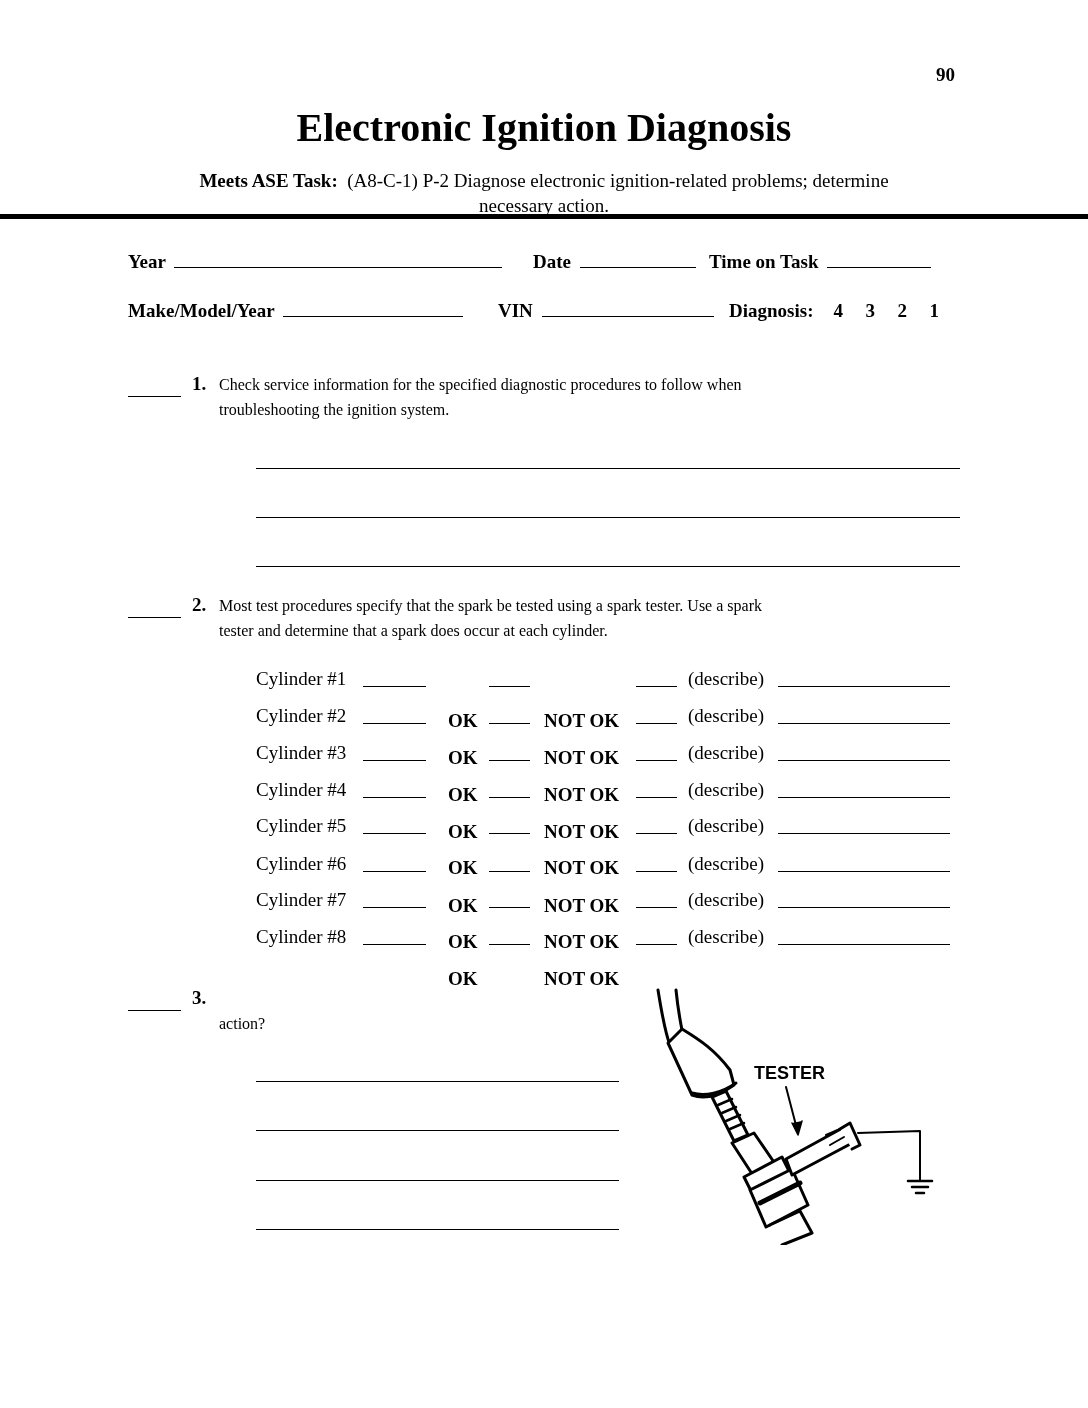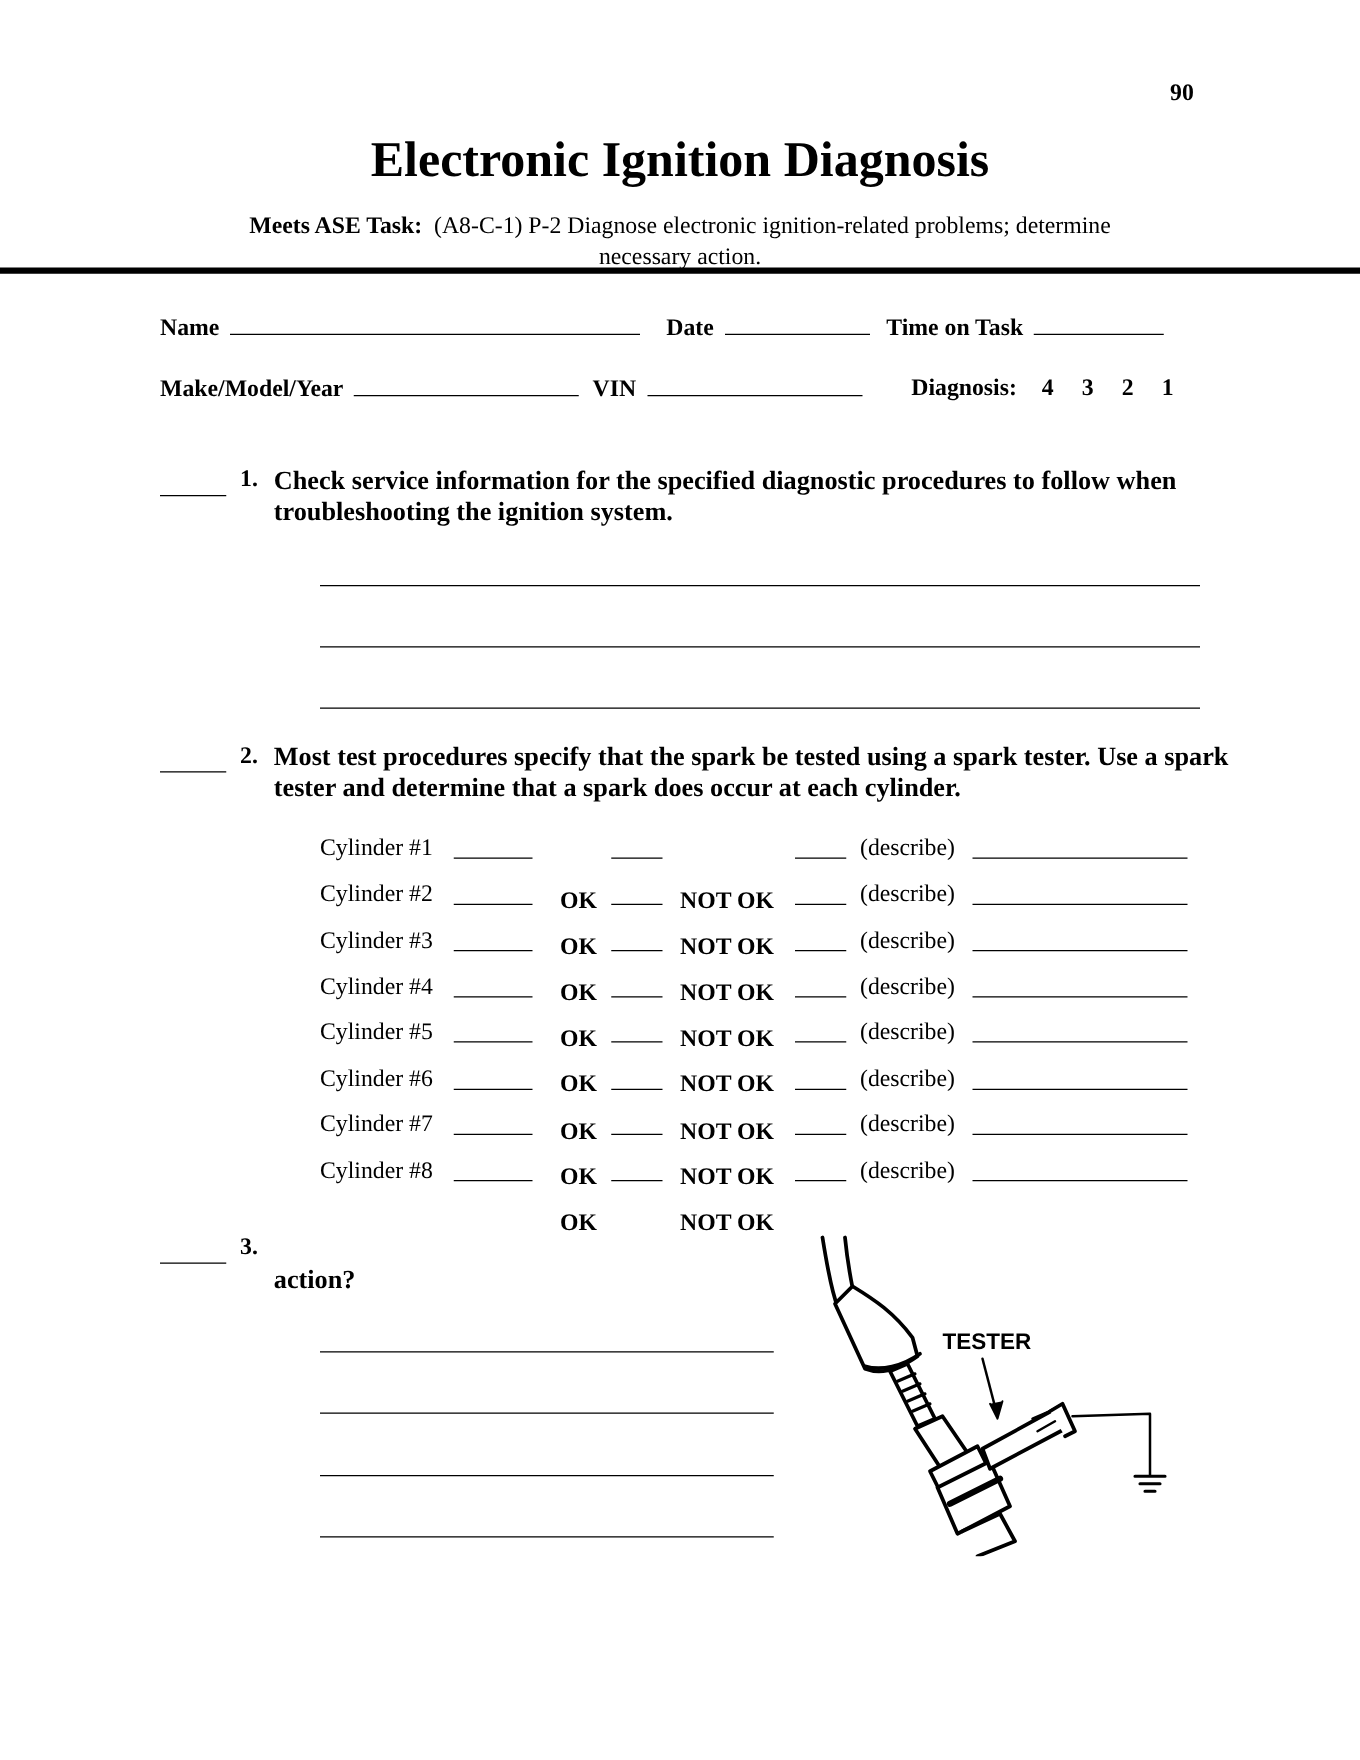--- a/index.html
+++ b/index.html
@@ -9,57 +9,57 @@
   .page-num { left: 936px; top: 64px; font-size: 19px; font-weight: bold; }
   .title { left: 0; width: 1088px; top: 104px; text-align: center; font-size: 40px; font-weight: bold; }
   .task { left: 140px; width: 808px; top: 168px; text-align: center; font-size: 19px; line-height: 25px; }
   .task b { font-weight: bold; }
   .rule { left: 0; top: 214px; width: 1088px; height: 5px; background: #000; }
   .field-row { font-size: 19px; font-weight: bold; white-space: nowrap; }
   .blank { display: inline-block; border-bottom: 1.3px solid #000; height: 16px; vertical-align: baseline; }
   .eval-num { display: inline-block; width: 32px; text-align: center; }
   .q-blank { left: 128px; width: 53px; border-bottom: 1.3px solid #000; height: 18px; }
   .q-num { font-size: 19px; font-weight: bold; }
-  .q-text { font-size: 21px; line-height: 25px; font-weight: bold; }
+  .q-text { font-size: 16px; line-height: 25px; }
   .line { height: 0; border-top: 1.3px solid #000; }
   .cyl-row { left: 256px; font-size: 19px; white-space: nowrap; height: 24px; }
   .cyl-row span { position: absolute; top: 0; }
   .cyl-row .b { font-weight: bold; margin-top: 42px; }
   .cyl-row .u { border-bottom: 1.3px solid #000; height: 18px; }
 </style>
 </head>
 <body>
 
 <div class="abs page-num">90</div>
 <div class="abs title">Electronic Ignition Diagnosis</div>
 <div class="abs task">
   <b>Meets ASE Task:</b>&nbsp;
   <span>(A8-C-1) P-2 Diagnose electronic ignition-related problems; determine</span><br>
   <span>necessary action.</span>
 </div>
 <div class="abs rule"></div>
 
 <div class="abs field-row" style="left:128px; top:251px;">
-  <span>Name</span>
+  <span>Year</span>
   <span class="blank" style="width:328px; margin-left:4px;"></span>
 </div>
 <div class="abs field-row" style="left:533px; top:251px;">
   <span>Date</span>
   <span class="blank" style="width:116px; margin-left:4px;"></span>
 </div>
 <div class="abs field-row" style="left:709px; top:251px;">
   <span>Time on Task</span>
   <span class="blank" style="width:104px; margin-left:4px;"></span>
 </div>
 
 <div class="abs field-row" style="left:128px; top:300px;">
   <span>Make/Model/Year</span>
   <span class="blank" style="width:180px; margin-left:4px;"></span>
 </div>
-<div class="abs field-row" style="left:474px; top:300px;font-family:Liberation Serif, serif;">
+<div class="abs field-row" style="left:498px; top:300px;font-family:Liberation Serif, serif;">
   <span>VIN</span>
   <span class="blank" style="width:172px; margin-left:4px;"></span>
 </div>
 <div class="abs field-row" style="left:729px; top:300px;">
   <span>Diagnosis:</span>
   <span class="eval-num" style="margin-left:4px;">4</span><span class="eval-num">3</span><span class="eval-num">2</span><span class="eval-num">1</span>
 </div>
 
 <div class="abs q-blank" style="top:378px;"></div>
 <div class="abs q-num" style="left:192px; top:373px;">1.</div>

